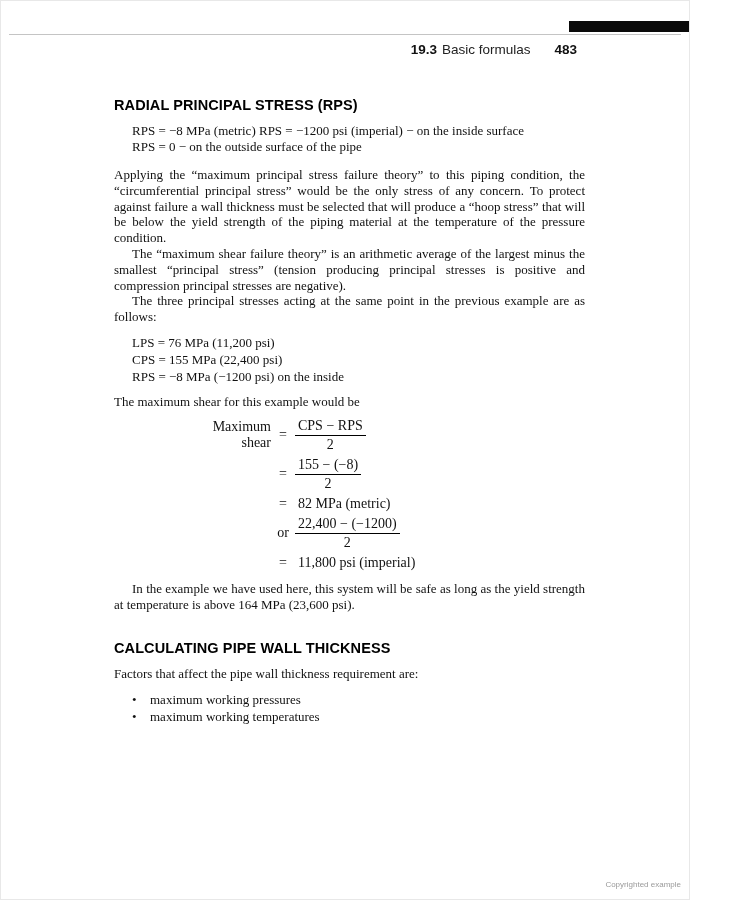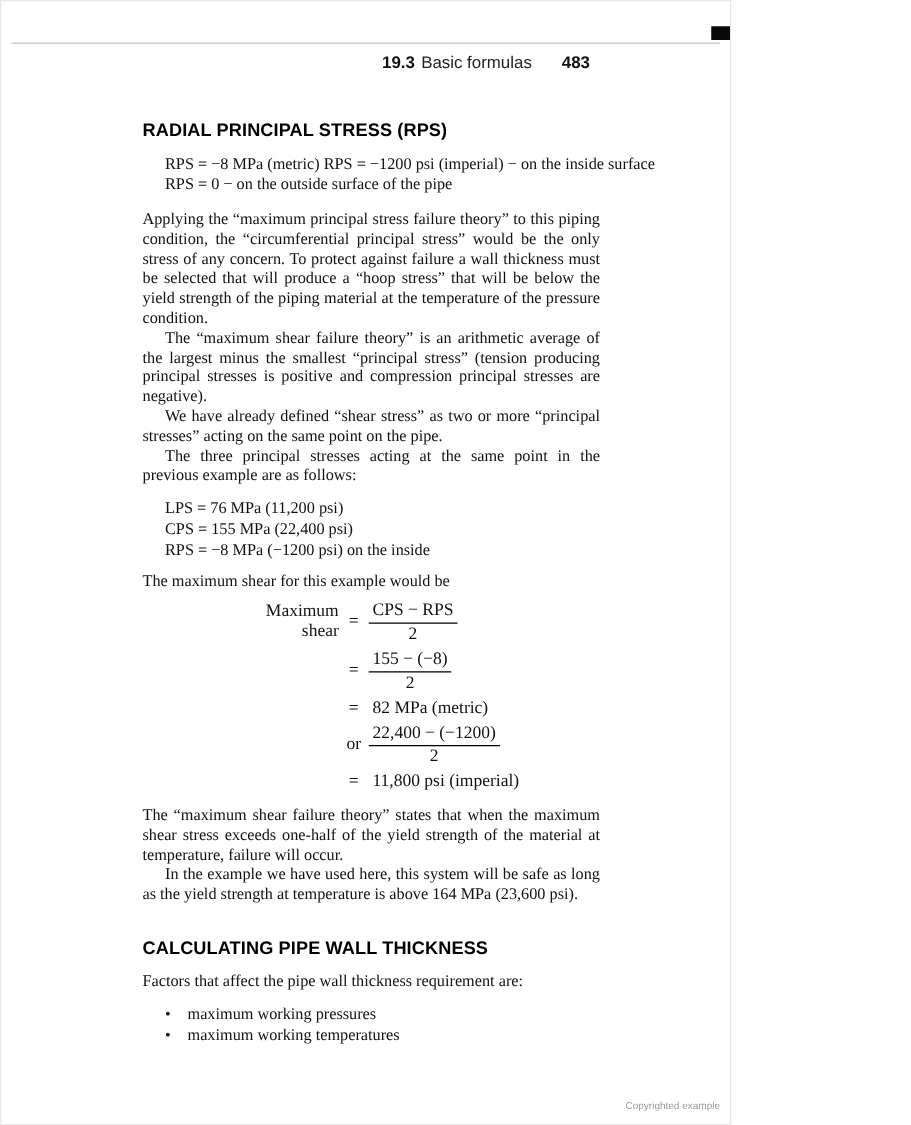--- a/index.html
+++ b/index.html
@@ -1,18 +1,18 @@
 <!DOCTYPE html>
 <html><head>
 <meta charset="utf-8">
 <style>
   html, body { margin: 0; padding: 0; background: #ffffff; }
   .page {
     position: relative;
-    width: 585px;
+    width: 690px;
     height: 900px;
     background: #ffffff;
     border: 1px solid #e8e8e8;
     box-sizing: border-box;
     overflow: hidden;
     font-family: "Liberation Serif", serif;
     color: #111;
   }
   .top-rule {
     position: absolute;
@@ -103,21 +103,20 @@
 
     <h2 class="sec-heading">RADIAL PRINCIPAL STRESS (RPS)</h2>
 
     <div class="rps-lines">
       <div class="rps-line">RPS = −8 MPa (metric) RPS = −1200 psi (imperial) − on the inside surface</div>
       <div class="rps-line">RPS = 0 − on the outside surface of the pipe</div>
     </div>
 
     <p class="para">Applying the “maximum principal stress failure theory” to this piping condition, the “circumferential principal stress” would be the only stress of any concern. To protect against failure a wall thickness must be selected that will produce a “hoop stress” that will be below the yield strength of the piping material at the temperature of the pressure condition.</p>
     <p class="para indent">The “maximum shear failure theory” is an arithmetic average of the largest minus the smallest “principal stress” (tension producing principal stresses is positive and compression principal stresses are negative).</p>
-    <p class="para indent">We have already defined “shear stress” as two or more “principal stresses” acting on the same point on the pipe.</p>
     <p class="para indent">The three principal stresses acting at the same point in the previous example are as follows:</p>
 
     <div class="stress-list">
       <div class="stress-item">LPS = 76 MPa (11,200 psi)</div>
       <div class="stress-item">CPS = 155 MPa (22,400 psi)</div>
       <div class="stress-item">RPS = −8 MPa (−1200 psi) on the inside</div>
     </div>
 
     <p class="para">The maximum shear for this example would be</p>
 
@@ -151,21 +150,20 @@
             <span class="den">2</span>
           </span>
       </div>
       <div class="math-row">
         <span class="math-left"></span>
         <span class="math-op">=</span>
         <span class="math-text">11,800 psi (imperial)</span>
       </div>
     </div>
 
-    <p class="para">The “maximum shear failure theory” states that when the maximum shear stress exceeds one-half of the yield strength of the material at temperature, failure will occur.</p>
     <p class="para indent">In the example we have used here, this system will be safe as long as the yield strength at temperature is above 164 MPa (23,600 psi).</p>
 
     <h2 class="sec-heading second">CALCULATING PIPE WALL THICKNESS</h2>
 
     <p class="para">Factors that affect the pipe wall thickness requirement are:</p>
 
     <ul class="bullets">
       <li>
         <span class="bullet-glyph">•</span>
         <span>maximum working pressures</span>

